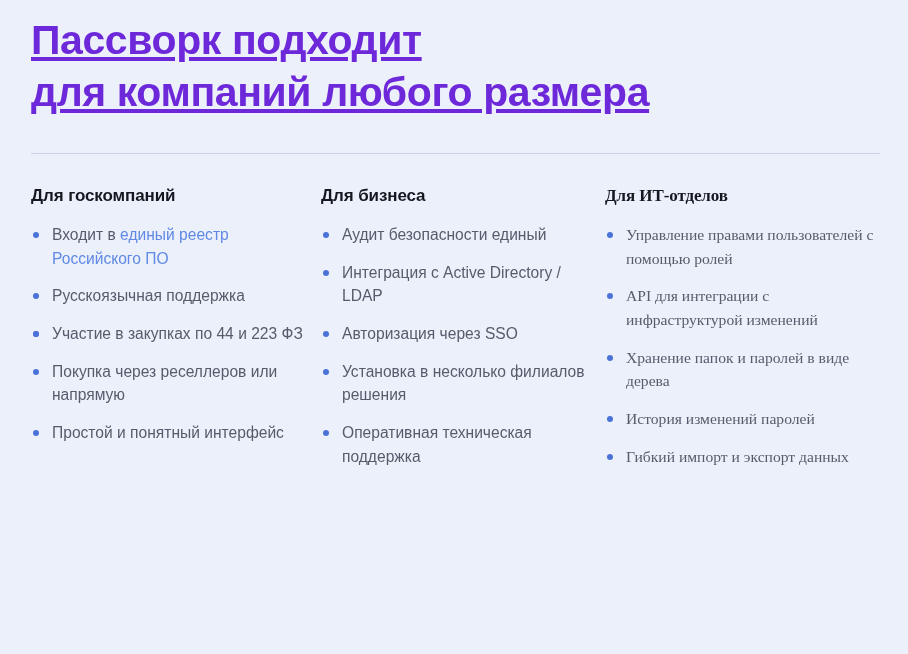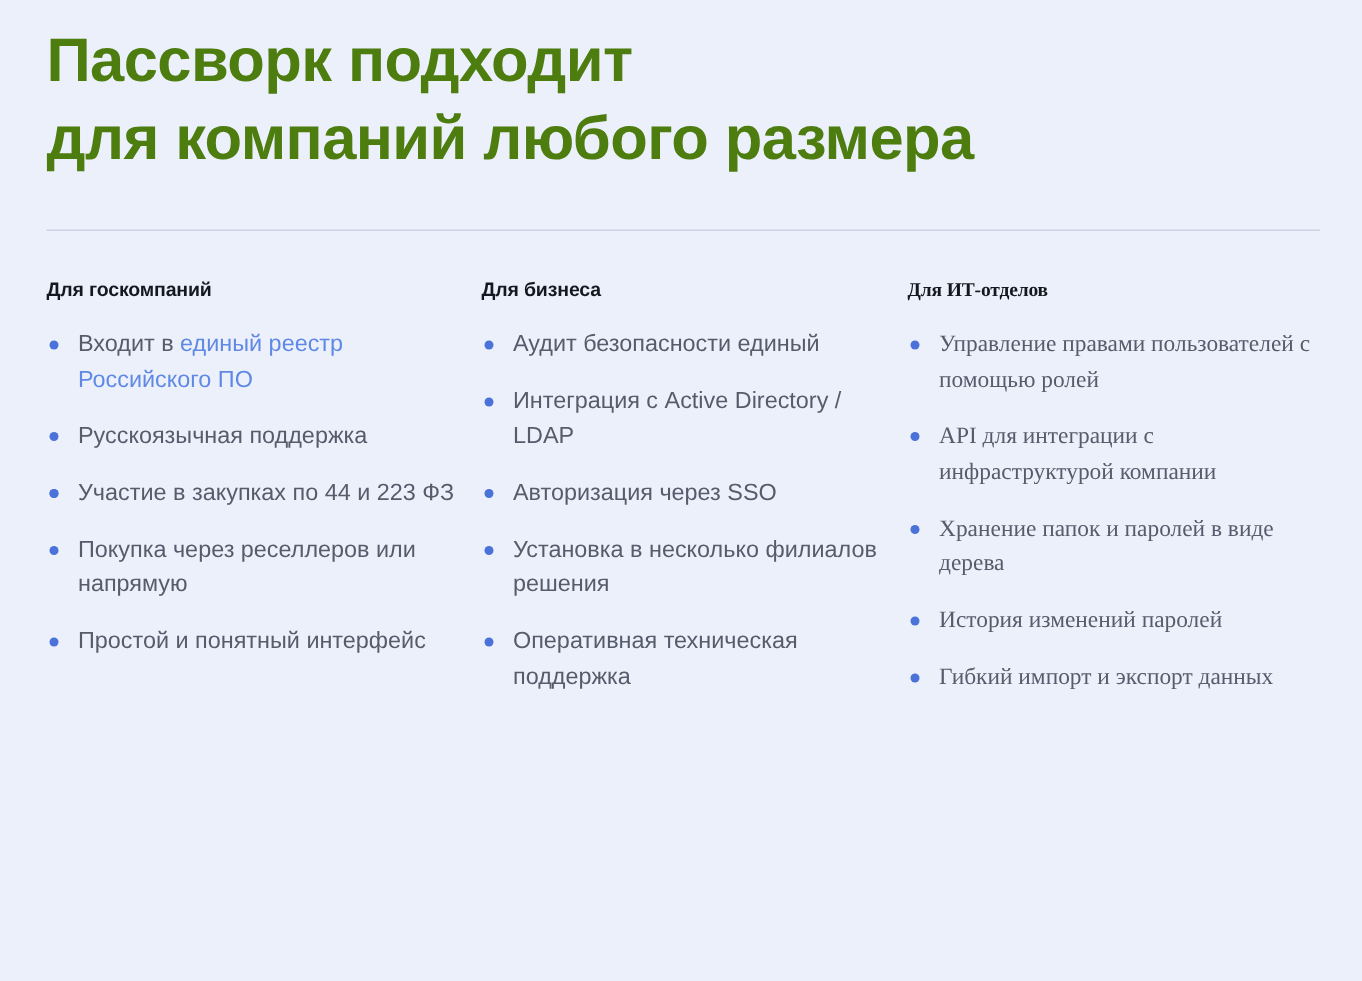--- a/index.html
+++ b/index.html
@@ -24,22 +24,23 @@
   }
 
   
   .headline {
     margin: 0;
     padding-top: 14px;
     font-size: 41px;
     font-weight: 700;
     line-height: 1.28;
     letter-spacing: -0.4px;
-    color: #4d7c0f;
+    color: #6d28d9;
     white-space: pre-line;
+    text-decoration: underline;
   }
 
   
   .divider {
     margin-top: 34px;
     height: 1px;
     width: 849px;
     background: #ccd2e3;
   }
 
@@ -51,21 +52,21 @@
   }
   .column {
     box-sizing: border-box;
   }
   .column.col-0 { width: 291px; padding-right: 18px; }
   .column.col-1 { width: 285px; padding-right: 18px; }
   .column.col-2 { width: 273px; font-family: Liberation Serif, serif; }
 
   .col-title {
     margin: 0 0 16px 0;
-    font-size: 13px;
+    font-size: 17px;
     font-weight: 700;
     line-height: 1.3;
     color: #15181f;
     letter-spacing: -0.1px;
   }
 
   ul.features {
     list-style: none;
     margin: 0;
     padding: 0;
@@ -128,21 +129,21 @@
           <li><span class="bullet"></span><span class="li-text">Интеграция с Active Directory / LDAP</span></li>
           <li><span class="bullet"></span><span class="li-text">Авторизация через SSO</span></li>
           <li><span class="bullet"></span><span class="li-text">Установка в несколько филиалов решения</span></li>
           <li><span class="bullet"></span><span class="li-text">Оперативная техническая поддержка</span></li>
         </ul>
       </div>
       <div class="column col-2">
         <h2 class="col-title">Для ИТ-отделов</h2>
         <ul class="features">
           <li><span class="bullet"></span><span class="li-text">Управление правами пользователей с помощью ролей</span></li>
-          <li><span class="bullet"></span><span class="li-text">API для интеграции с инфраструктурой компании</span></li>
+          <li><span class="bullet"></span><span class="li-text">API для интеграции с инфраструктурой изменений</span></li>
           <li><span class="bullet"></span><span class="li-text">Хранение папок и паролей в виде дерева</span></li>
           <li><span class="bullet"></span><span class="li-text">История изменений паролей</span></li>
           <li><span class="bullet"></span><span class="li-text">Гибкий импорт и экспорт данных</span></li>
         </ul>
       </div>
     </div>
 
 </div>
 
 </body></html>

